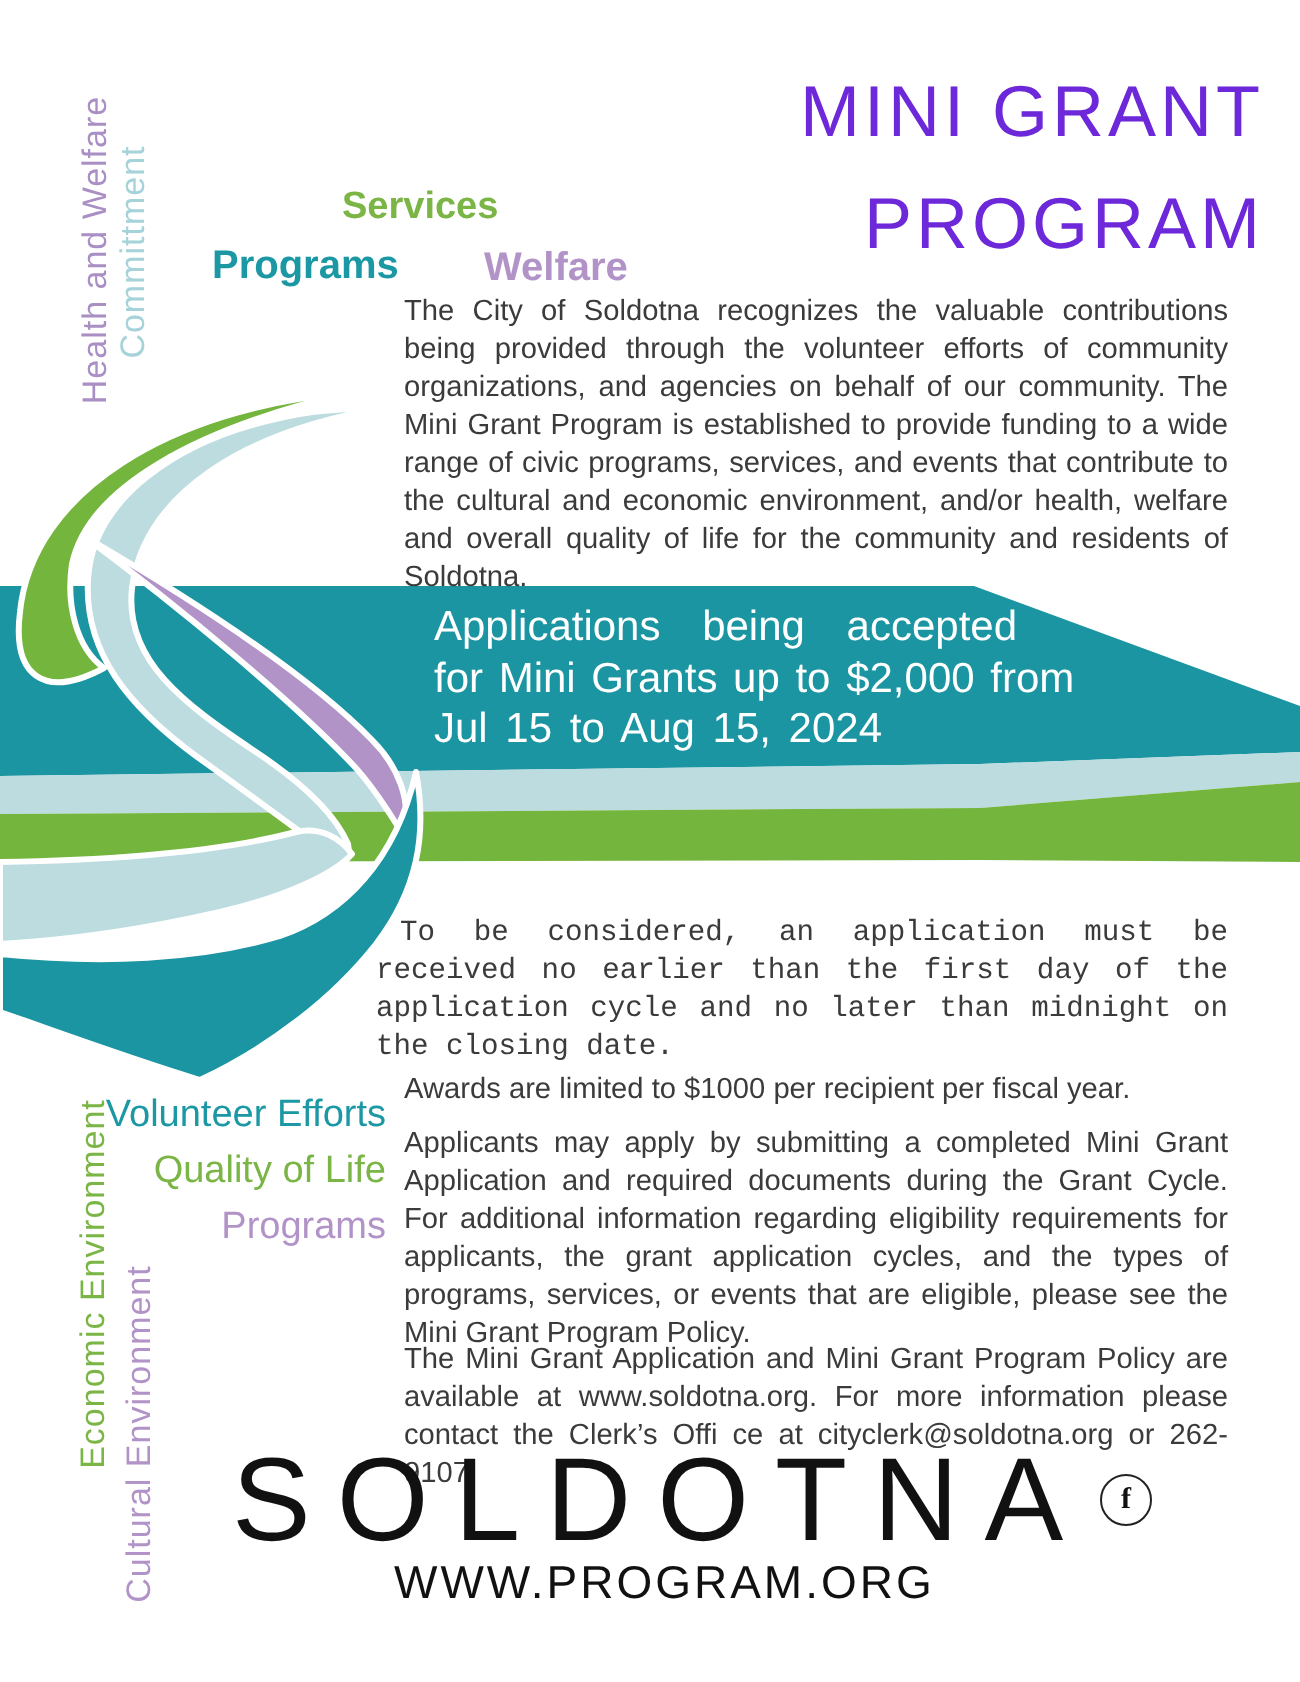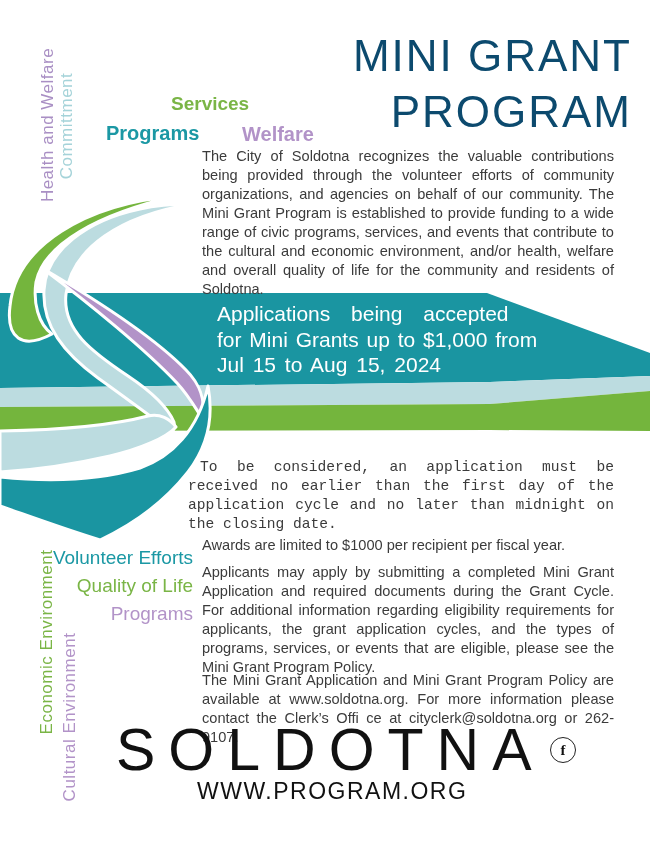--- a/index.html
+++ b/index.html
@@ -5,21 +5,21 @@
   html,body{margin:0;padding:0;background:#ffffff;}
   #flyer{
     position:relative;width:650px;height:841px;background:#ffffff;overflow:hidden;
     font-family:"Liberation Sans", sans-serif;
   }
   #artwork{position:absolute;left:0;top:0;z-index:0;}
   .abs{position:absolute;z-index:2;}
   
   .title{
     right:18px;top:28px;width:420px;text-align:right;
-    color:#0c4a6e;font-size:44px;line-height:56px;letter-spacing:2px;font-weight:400;
+    color:#6d28d9;font-size:36px;line-height:56px;letter-spacing:2px;font-weight:400;
   }
   
   .kw{white-space:nowrap;font-weight:700;margin-top:35px;}
   .kw-services{left:171px;top:58px;font-size:19px;color:#7ab546;}
   .kw-programs{left:106px;top:87px;font-size:20px;color:#1b98a4;}
   .kw-events{left:242px;top:88px;font-size:20px;color:#b293c8;}
   
   .vert{white-space:nowrap;text-align:center;transform:rotate(-90deg);font-size:17px;letter-spacing:.5px;}
   .vert-health{width:160px;left:-32px;top:115px;color:#a98fc4;}
   .vert-commit{width:136px;left:-1px;top:116px;color:#a5d3d9;}
@@ -85,21 +85,21 @@
   <div class="abs kw kw-programs">Programs</div>
   <div class="abs kw kw-events">Welfare</div>
 
   <div class="abs vert vert-health">Health and Welfare</div>
   <div class="abs vert vert-commit">Committment</div>
 
   <div class="abs para p-intro">The City of Soldotna recognizes the valuable contributions being provided through the volunteer efforts of community organizations, and agencies on behalf of our community. The Mini Grant Program is established to provide funding to a wide range of civic programs, services, and events that contribute to the cultural and economic environment, and/or health, welfare and overall quality of life for the community and residents of Soldotna.</div>
 
   <div class="abs banner-text">
     <div class="banner-line1">Applications being accepted</div>
-    <div class="banner-line2">for Mini Grants up to $1,000 from</div>
+    <div class="banner-line2">for Mini Grants up to $2,000 from</div>
     <div class="banner-line3">Jul 15 to Aug 15, 2024</div>
   </div>
 
   <div class="abs para p-considered">To be considered, an application must be received no earlier than the first day of the application cycle and no later than midnight on the closing date.</div>
   <div class="abs para p-awards">Awards are limited to $1000 per recipient per fiscal year.</div>
   <div class="abs para p-apply">Applicants may apply by submitting a completed Mini Grant Application and required documents during the Grant Cycle. For additional information regarding eligibility requirements for applicants, the grant application cycles, and the types of programs, services, or events that are eligible, please see the Mini Grant Program Policy.</div>
   <div class="abs para p-policy">The Mini Grant Application and Mini Grant Program Policy are available at www.soldotna.org. For more information please contact the Clerk’s Offi ce at cityclerk@soldotna.org or 262-9107.</div>
 
   <div class="abs mid-keywords">
     <div class="mid-kw-1">Volunteer Efforts</div>

